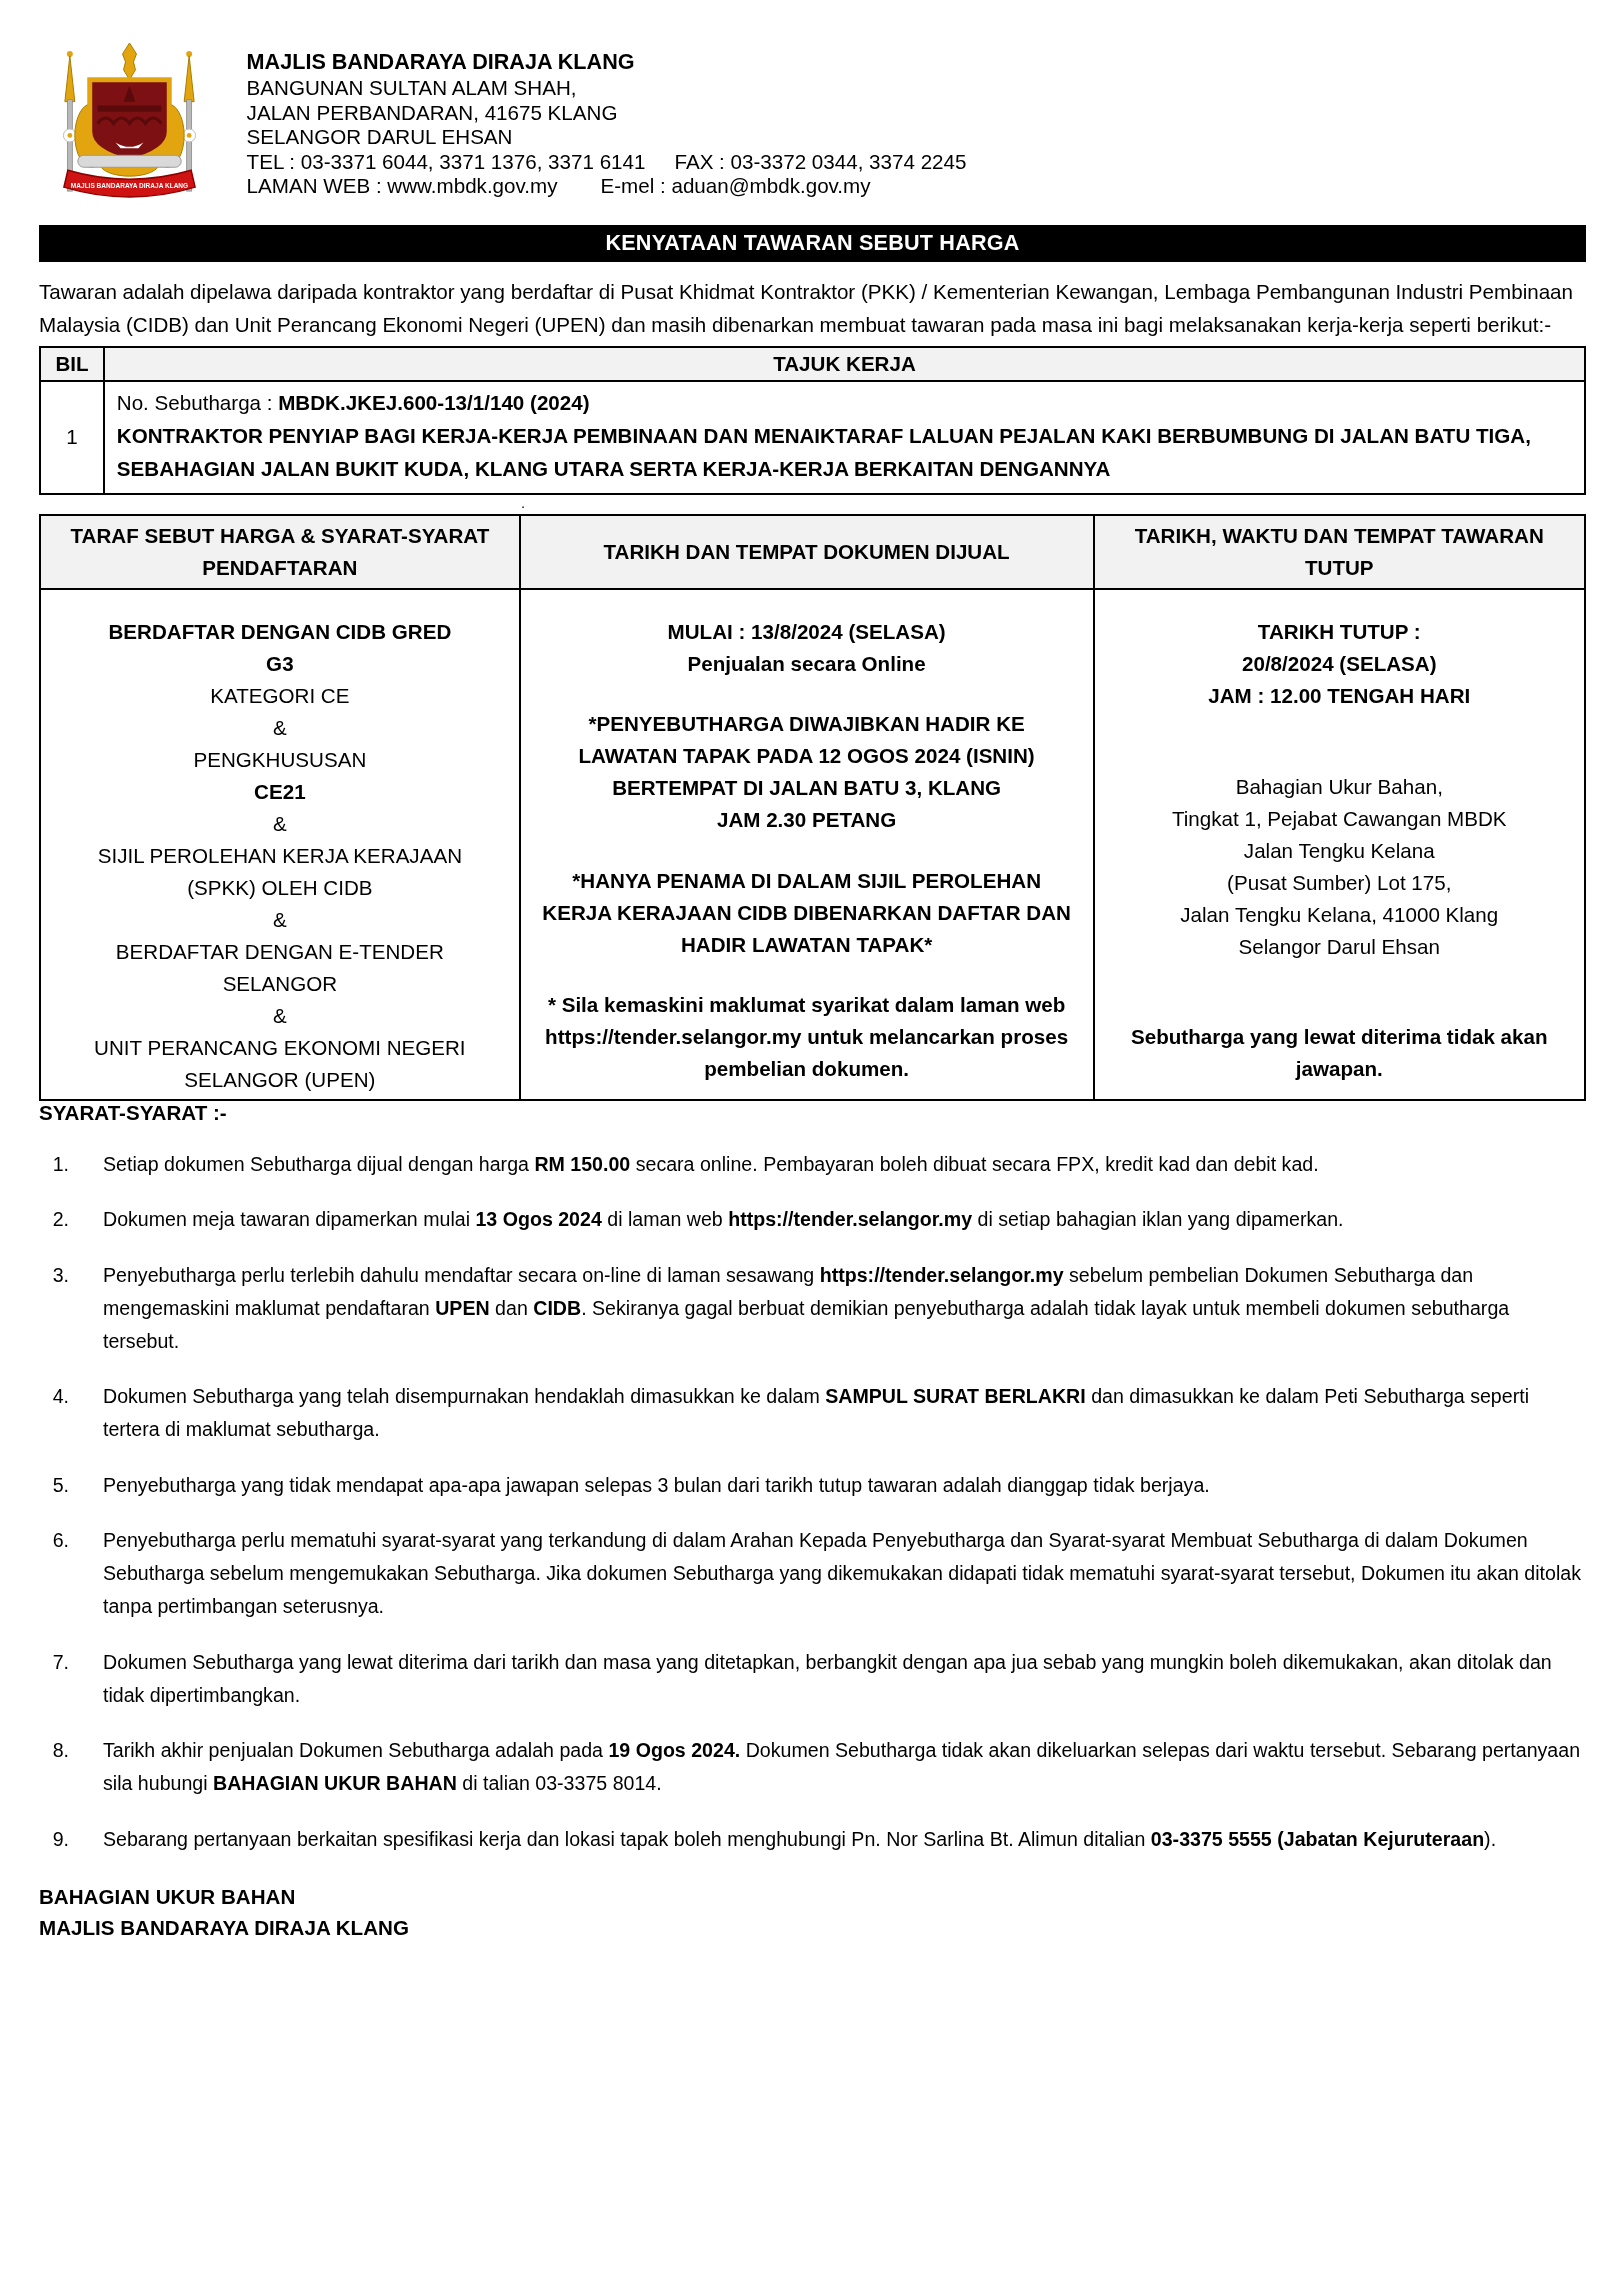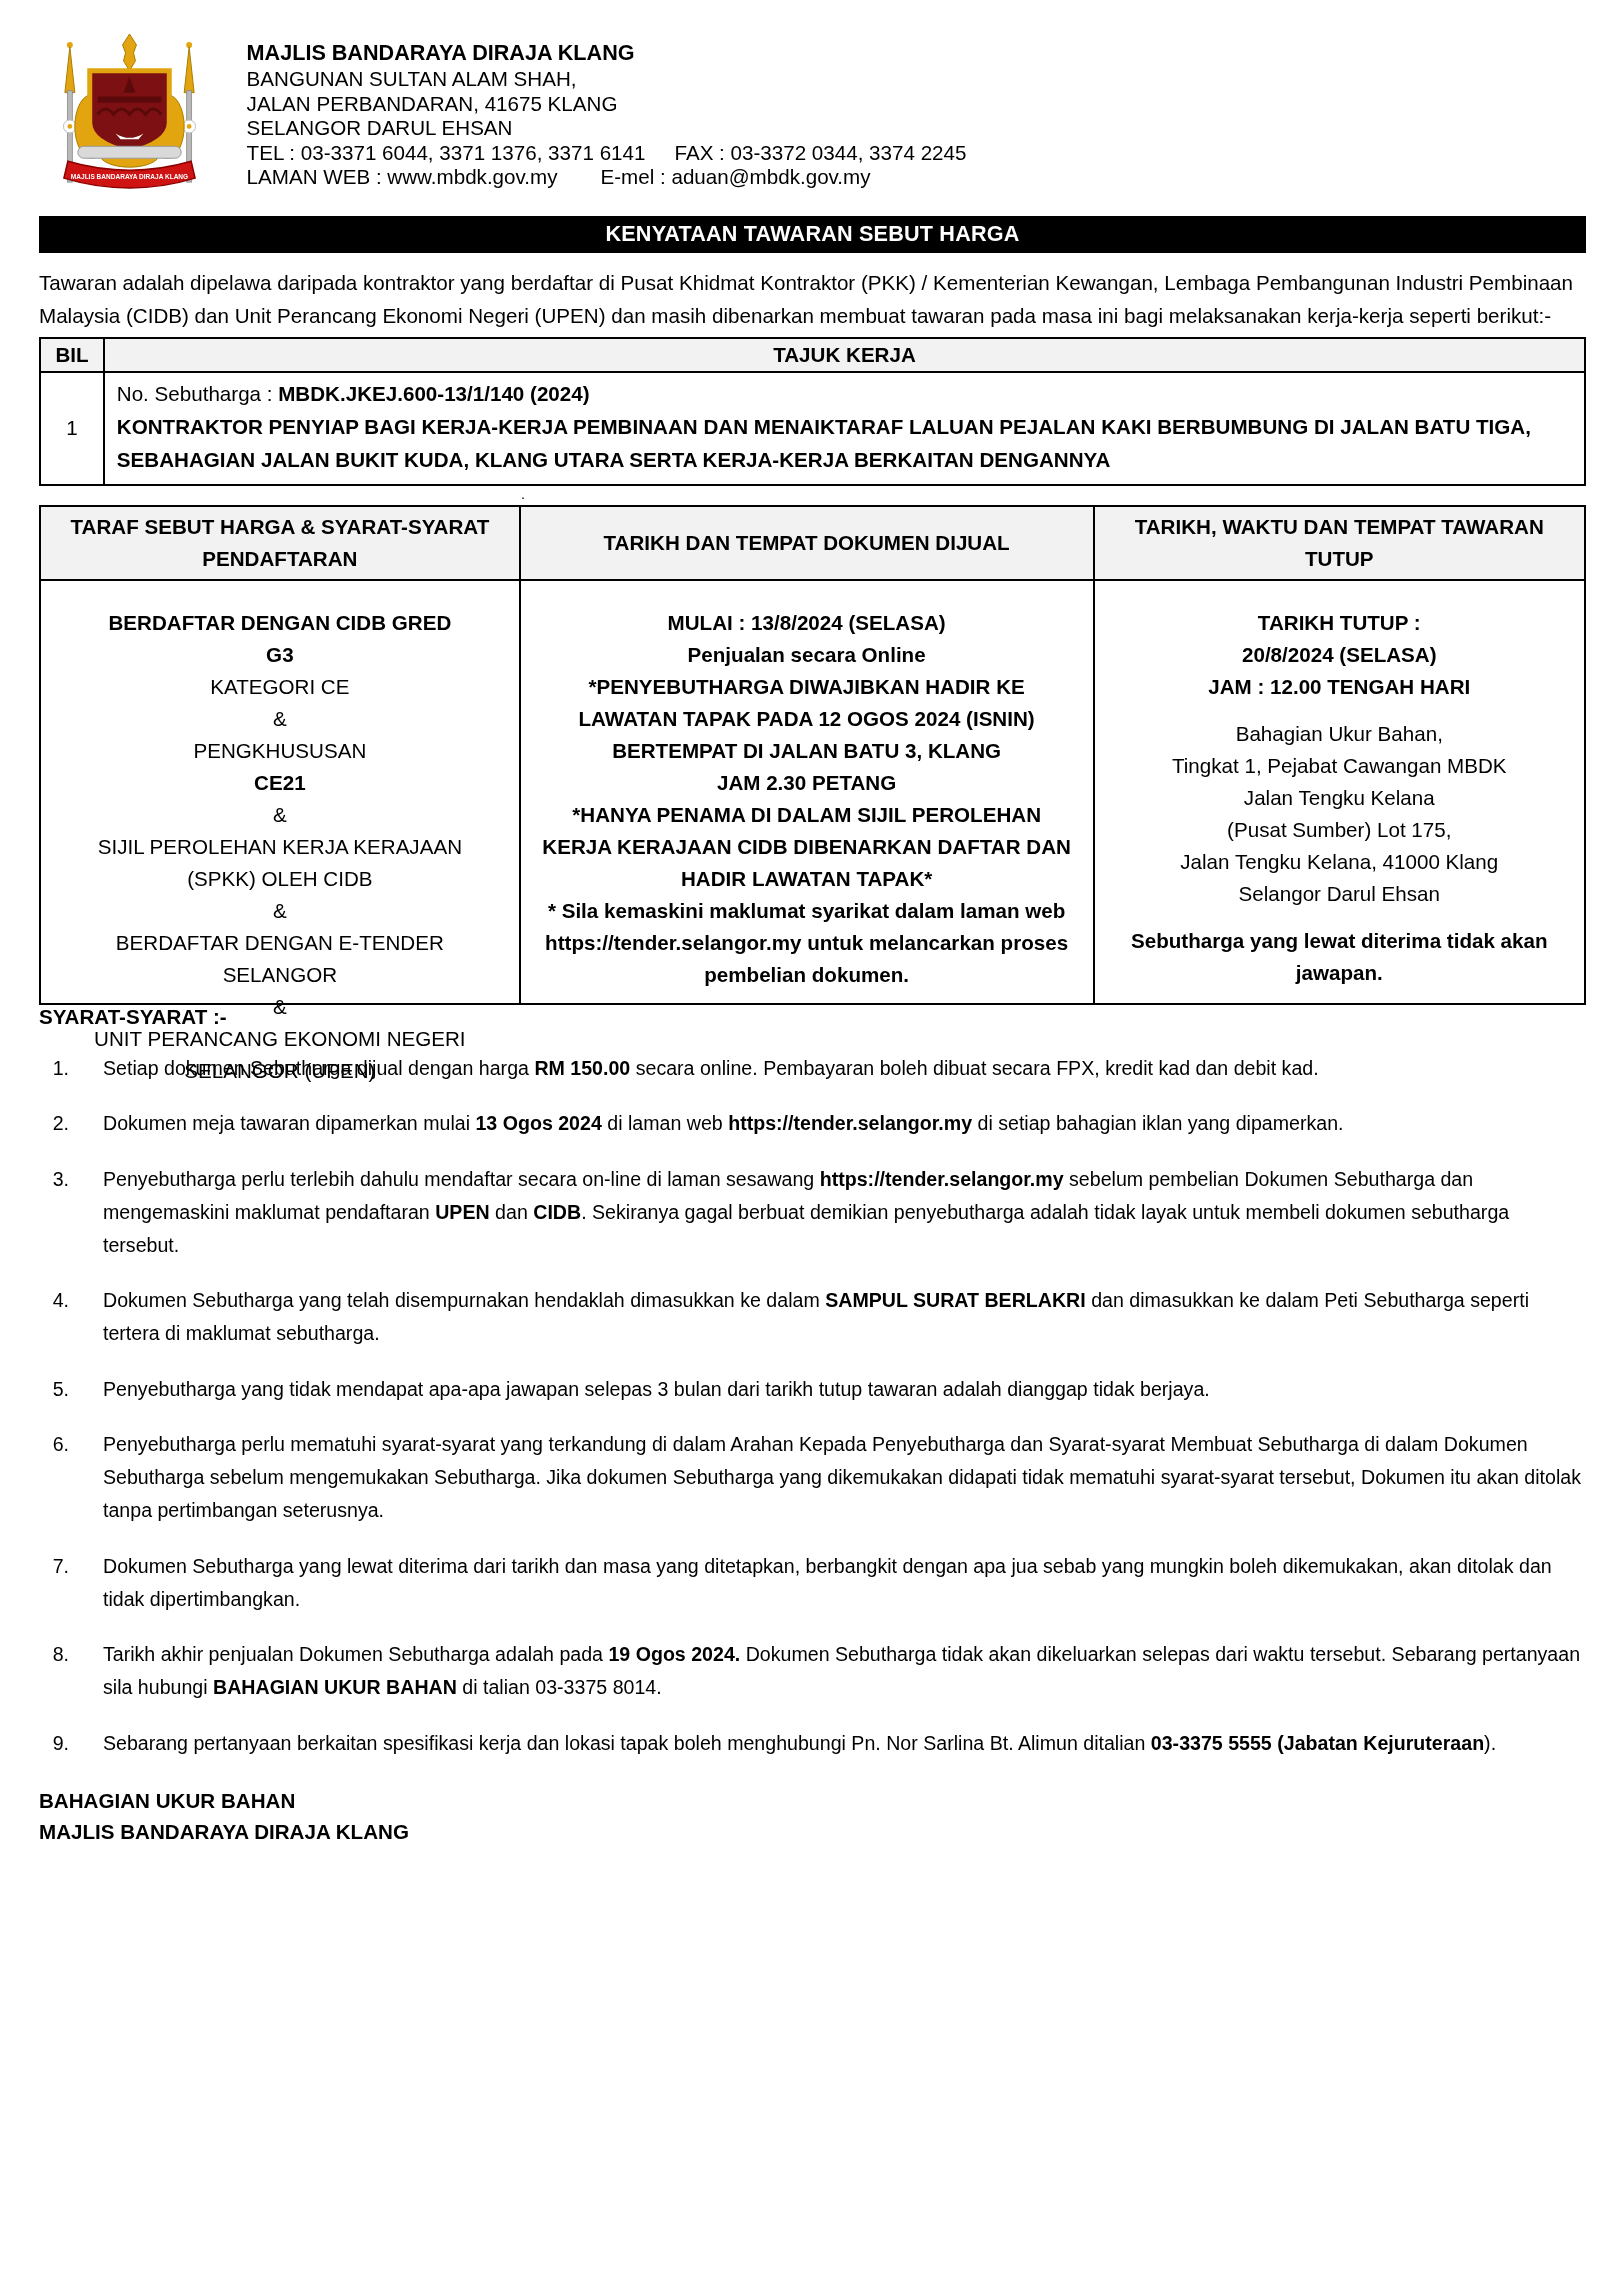--- a/index.html
+++ b/index.html
@@ -2,21 +2,21 @@
 <html style="--title_bar_bg: #000000; --title_bar_text: #ffffff; --table_header_bg: #f2f2f2; --border: #000000; --text: #000000; --page_bg: #ffffff; --logo_gold: #e2a50f; --logo_gold_dark: #a67c00; --logo_shield_red: #7d1012; --logo_detail_red: #5a0a0a; --logo_ribbon_red: #cf1313; --logo_silver: #d9d9d9;"><head>
 <meta charset="utf-8">
 <style>
   * { margin:0; padding:0; box-sizing:border-box; }
   html,body { background:#fff; }
   body {
     width:1621px; height:2292px; overflow:hidden; position:relative;
     font-family:"Liberation Sans","DejaVu Sans",sans-serif;
     color:var(--text,#000);
   }
-  .page { padding:31px 35px 0 39px; }
+  .page { padding:40px 35px 0 39px; }
 
   
   .hdr { display:flex; align-items:flex-start; }
   .logo { width:188px; flex:0 0 auto; }
   .hdr-text { margin-left:19.6px; padding-top:9.8px; font-size:20.6px; line-height:24.5px; }
   .org-name { font-weight:700; font-size:21.6px; margin-bottom:2px; }
   .gap2 { margin-left:29px; }
   .gap3 { margin-left:43px; }
 
   
@@ -36,21 +36,21 @@
   .job-table { margin-top:4.9px; }
   .job-table th { padding:3.9px 2px; }
   .bil-cell { text-align:center; vertical-align:middle; font-size:20.6px; }
   .job-cell { padding:3.9px 11.8px 7.8px; font-size:20.6px; line-height:33px; vertical-align:top; }
   .bold, b { font-weight:700; }
 
   .stray-dot { height:19.6px; line-height:17.6px; font-size:14.7px; padding-left:482px; }
 
   .info-table th { height:74px; padding:3.9px 7.8px; line-height:29px; vertical-align:middle; }
   .info-table td { vertical-align:top; padding:0; }
-  .cellv { height:422px; padding:25.5px 15.7px 13.7px; display:flex; flex-direction:column; }
+  .cellv { height:509px; padding:25.5px 15.7px 13.7px; display:flex; flex-direction:column; }
   .cellv.between { justify-content:space-between; }
   .linesblock > div { text-align:center; font-size:20.6px; line-height:32px; }
   .bold-lines > div { font-weight:700; }
 
   
   .syarat-heading { font-weight:700; font-size:20.6px; }
   .li { display:flex; margin-top:22.5px; }
   .li .num { flex:0 0 64px; padding-left:13.7px; font-size:19.6px; line-height:33px; }
   .li .txt { flex:1; font-size:19.6px; line-height:33px; padding-right:2px; }
 

